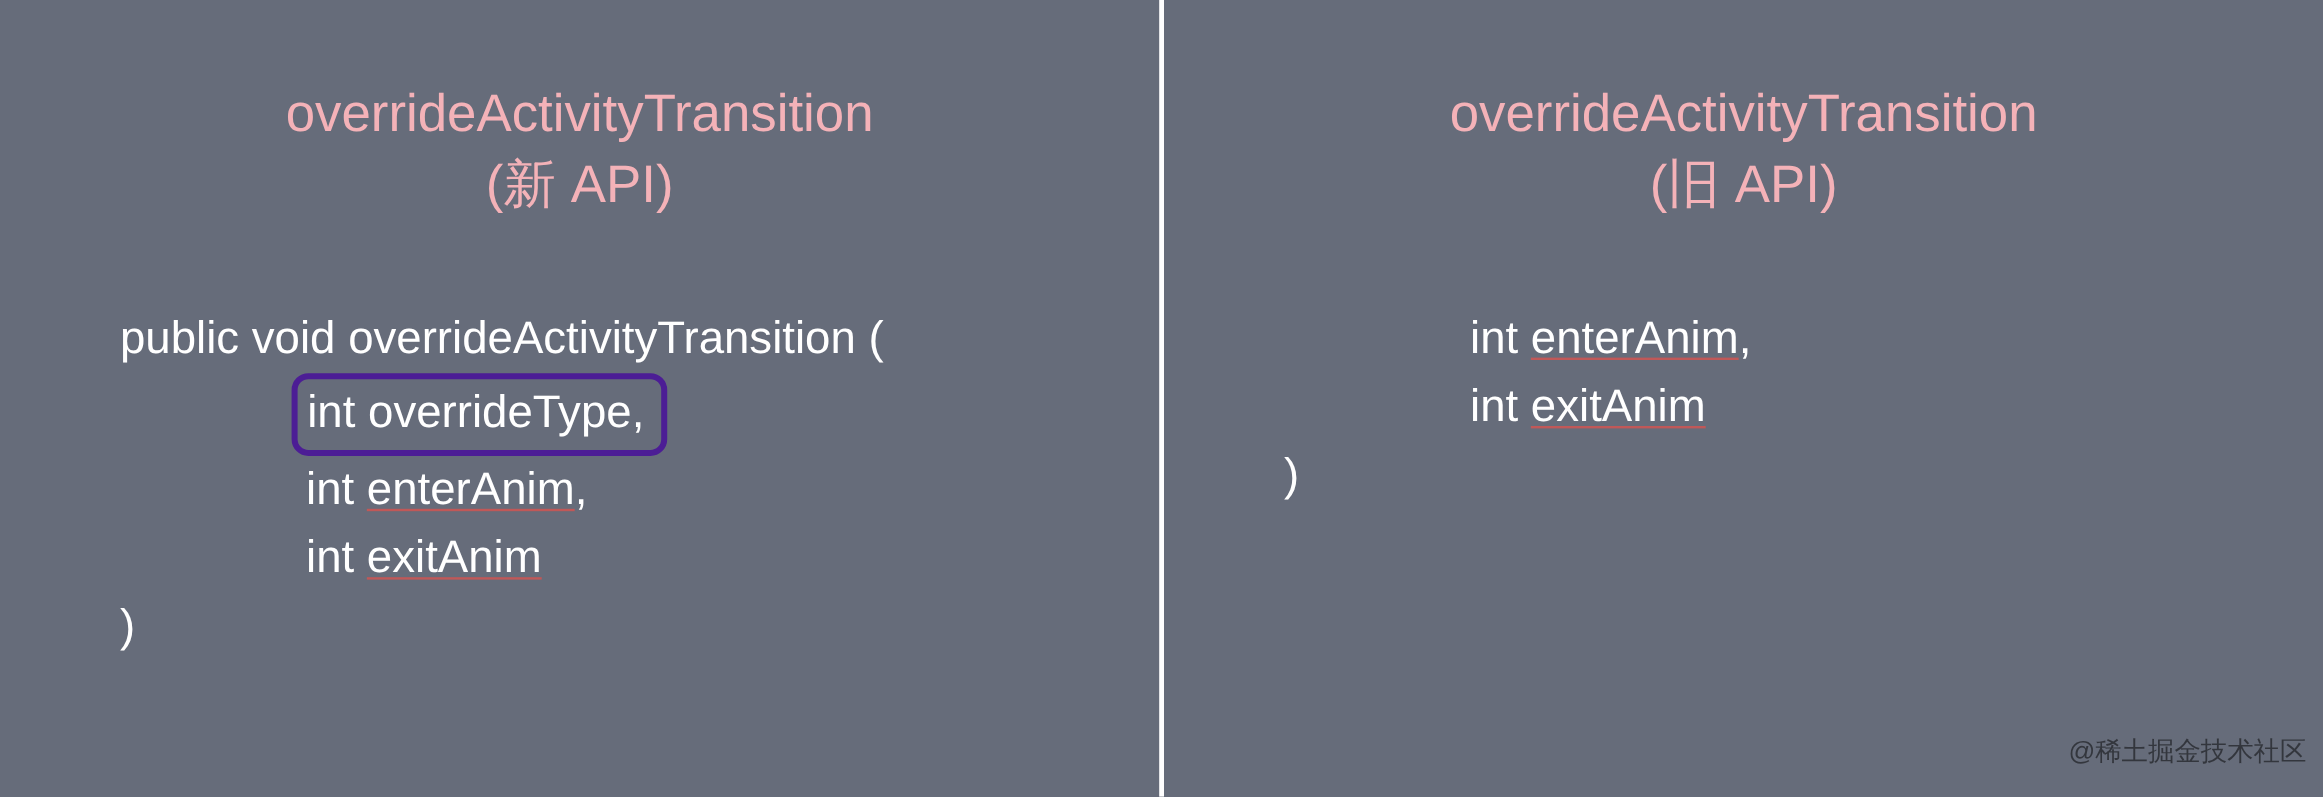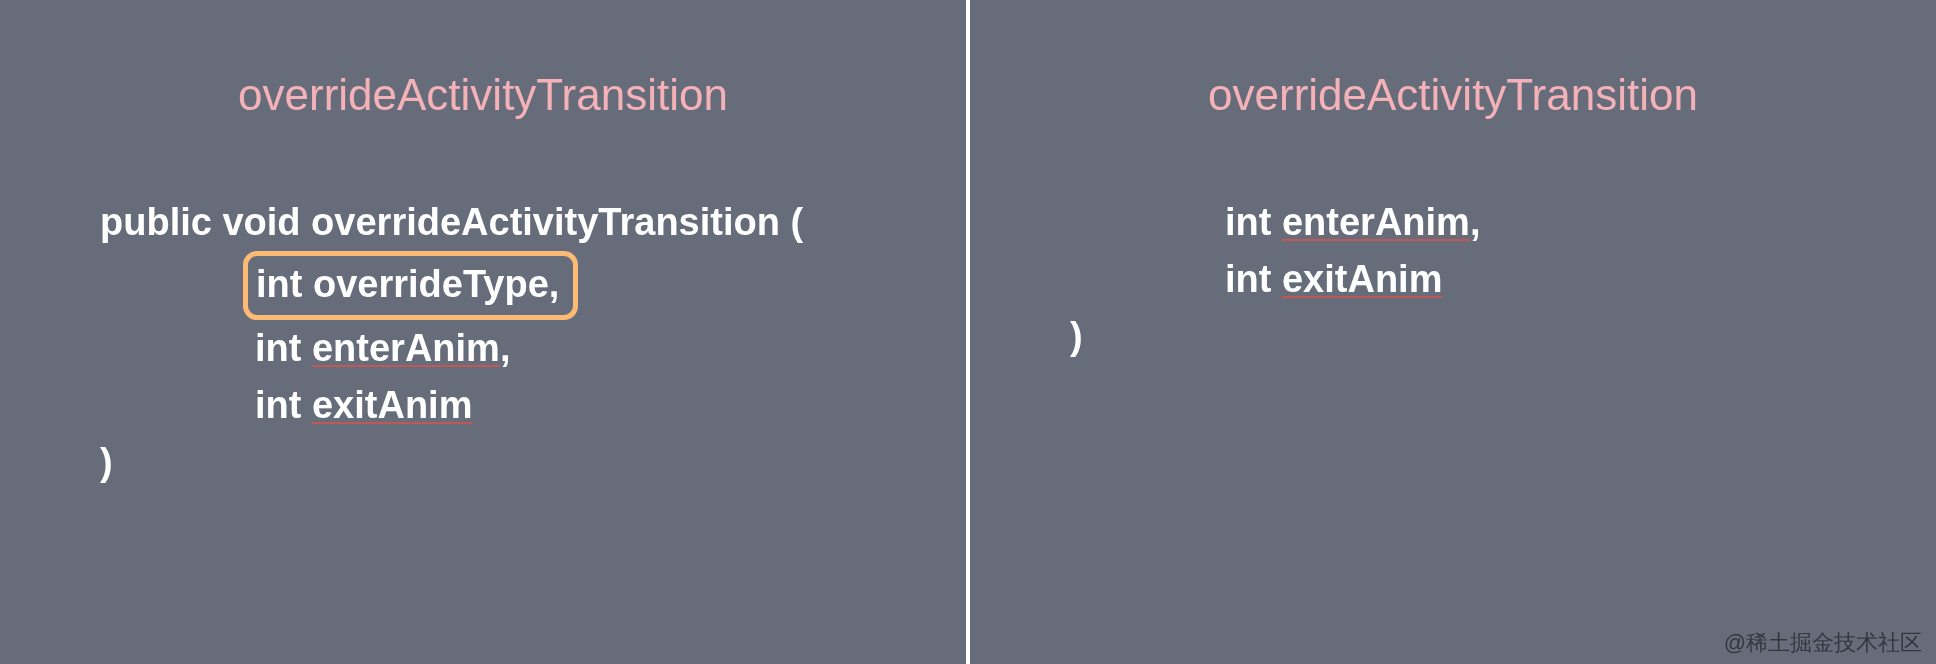--- a/index.html
+++ b/index.html
@@ -35,81 +35,83 @@
     color: #f4b2b8;
     font-size: 44px;
     font-weight: 400;
     text-align: center;
     line-height: 1.35;
     margin-bottom: 70px;
   }
   .code-block {
     color: #ffffff;
     font-size: 38px;
-    font-weight: 700;
+    font-weight: 400;
     line-height: 1.5;
     align-self: flex-start;
     width: 100%;
     padding-left: 20px;
     white-space: nowrap;
   }
   .code-line {
     display: block;
   }
   .indent {
     padding-left: 155px;
   }
   .highlight-box {
     display: inline-block;
-    border: 5px solid #fdba74;
+    border: 5px solid #4c1d95;
     border-radius: 14px;
     padding: 0 14px 2px 8px;
     margin-left: -12px;
   }
   .underline {
     text-decoration: underline;
     text-decoration-color: #c05858;
     text-decoration-thickness: 2px;
     text-underline-offset: 4px;
     text-align: right;
   }
   .watermark {
     position: absolute;
-    bottom: 6px;
+    bottom: 23px;
     right: 14px;
     color: rgba(0,0,0,0.5);
     font-size: 22px;
     font-weight: 400;
   }
 </style>
 </head>
 <body>
 
 <div class="container">
 
   <div class="panel">
     <div class="title">
       <span>overrideActivityTransition</span><br>
+      <span>(新 API)</span>
     </div>
     <div class="code-block">
       <span class="code-line">public void overrideActivityTransition (</span>
       <span class="code-line indent">
         <span class="highlight-box">int overrideType,</span>
       </span>
       <span class="code-line indent"><span>int </span><span class="underline">enterAnim</span><span>,</span></span>
       <span class="code-line indent"><span>int </span><span class="underline">exitAnim</span></span>
       <span class="code-line">)</span>
     </div>
   </div>
 
   <div class="divider"></div>
 
   <div class="panel">
     <div class="title">
       <span>overrideActivityTransition</span><br>
+      <span>(旧 API)</span>
     </div>
     <div class="code-block">
       <span class="code-line indent"><span>int </span><span class="underline">enterAnim</span><span>,</span></span>
       <span class="code-line indent"><span>int </span><span class="underline">exitAnim</span></span>
       <span class="code-line">)</span>
     </div>
   </div>
 
 </div>
 

